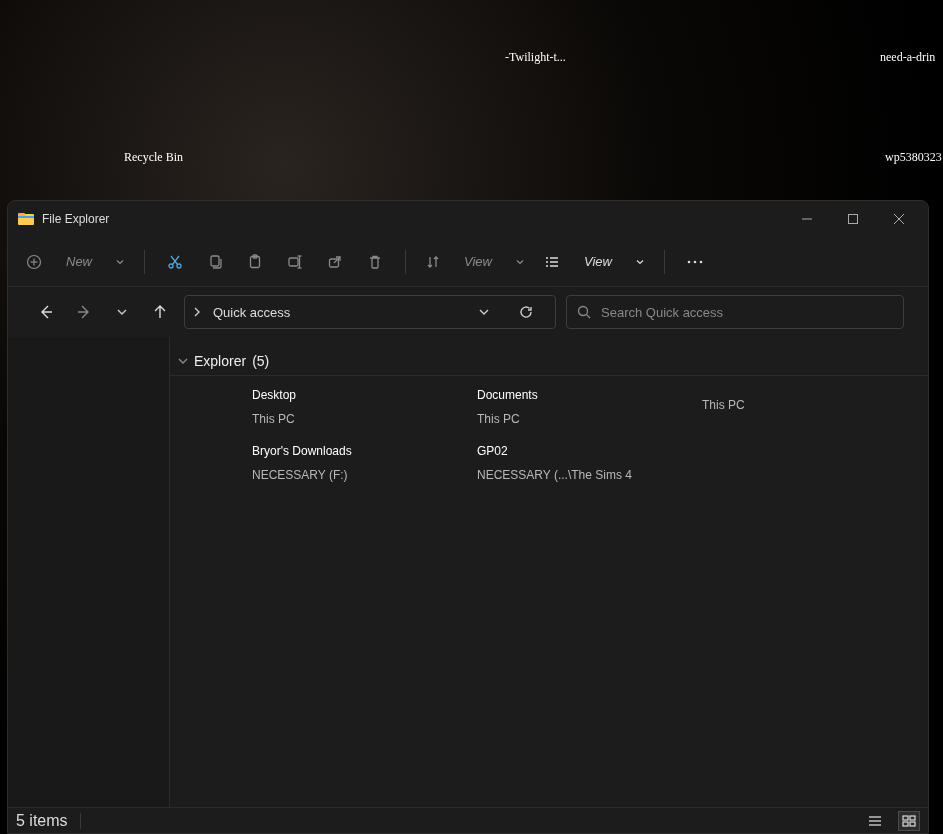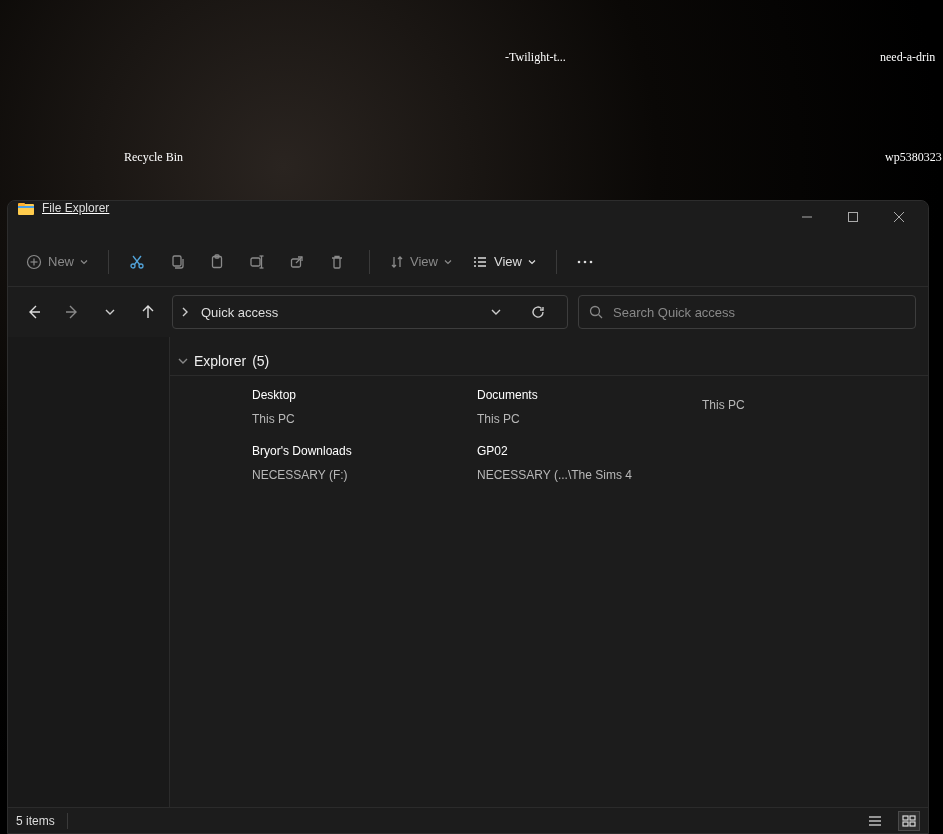--- a/index.html
+++ b/index.html
@@ -29,23 +29,23 @@
     background: #1c1c1c;
     border: 1px solid #2d2d2d;
     border-radius: 8px 8px 0 0;
     display: flex;
     flex-direction: column;
     overflow: hidden;
   }
   .titlebar {
     height: 36px;
     display: flex;
+    align-items: center;
     padding: 0 6px 0 10px;
     background: #1c1c1c;
-    text-decoration: underline;
   }
   .titlebar-icon {
     width: 16px; height: 16px;
     margin-right: 8px;
   }
   .titlebar-title { font-size: 12px; color: #ddd; }
   .titlebar-spacer { flex: 1; }
   .win-btn {
     width: 46px; height: 32px;
     display: flex; align-items: center; justify-content: center;
@@ -57,36 +57,38 @@
     align-items: center;
     padding: 0 10px;
     gap: 4px;
     border-bottom: 1px solid #2b2b2b;
   }
   .tool-btn {
     height: 36px;
     min-width: 36px;
     display: flex;
     align-items: center;
+    justify-content: center;
     color: #8a8a8a;
     border-radius: 4px;
-    gap: 6px;
+    gap: 24px;
     padding: 0 8px;
+    font-style: italic;
   }
   .tool-btn.light { color: #ddd; }
   .tool-sep {
     width: 1px; height: 24px;
     background: #3a3a3a;
     margin: 0 8px;
   }
   .addrbar {
     height: 50px;
     display: flex;
     align-items: center;
-    padding: 0 12px;
+    padding: 0 24px;
     gap: 10px;
   }
   .nav-arrow {
     width: 28px; height: 28px;
     display: flex; align-items: center; justify-content: center;
     color: #ccc;
   }
   .addr-box {
     flex: 1;
     height: 34px;
@@ -163,21 +165,21 @@
   .folder-item .name { color: #fff; }
   .folder-item .loc { color: #b8b8b8; margin-top: 10px; }
   .statusbar {
     height: 26px;
     border-top: 1px solid #2b2b2b;
     display: flex;
     align-items: center;
     padding: 0 8px;
     gap: 12px;
     color: #ddd;
-    font-size: 12px;
+    font-size: 16px;
     background: #1c1c1c;
   }
   .status-sep { width: 1px; height: 16px; background: #3a3a3a; }
   .status-spacer { flex: 1; }
   .view-toggle {
     width: 22px; height: 20px;
     display: flex; align-items: center; justify-content: center;
     color: #ccc;
     border: 1px solid transparent;
   }

